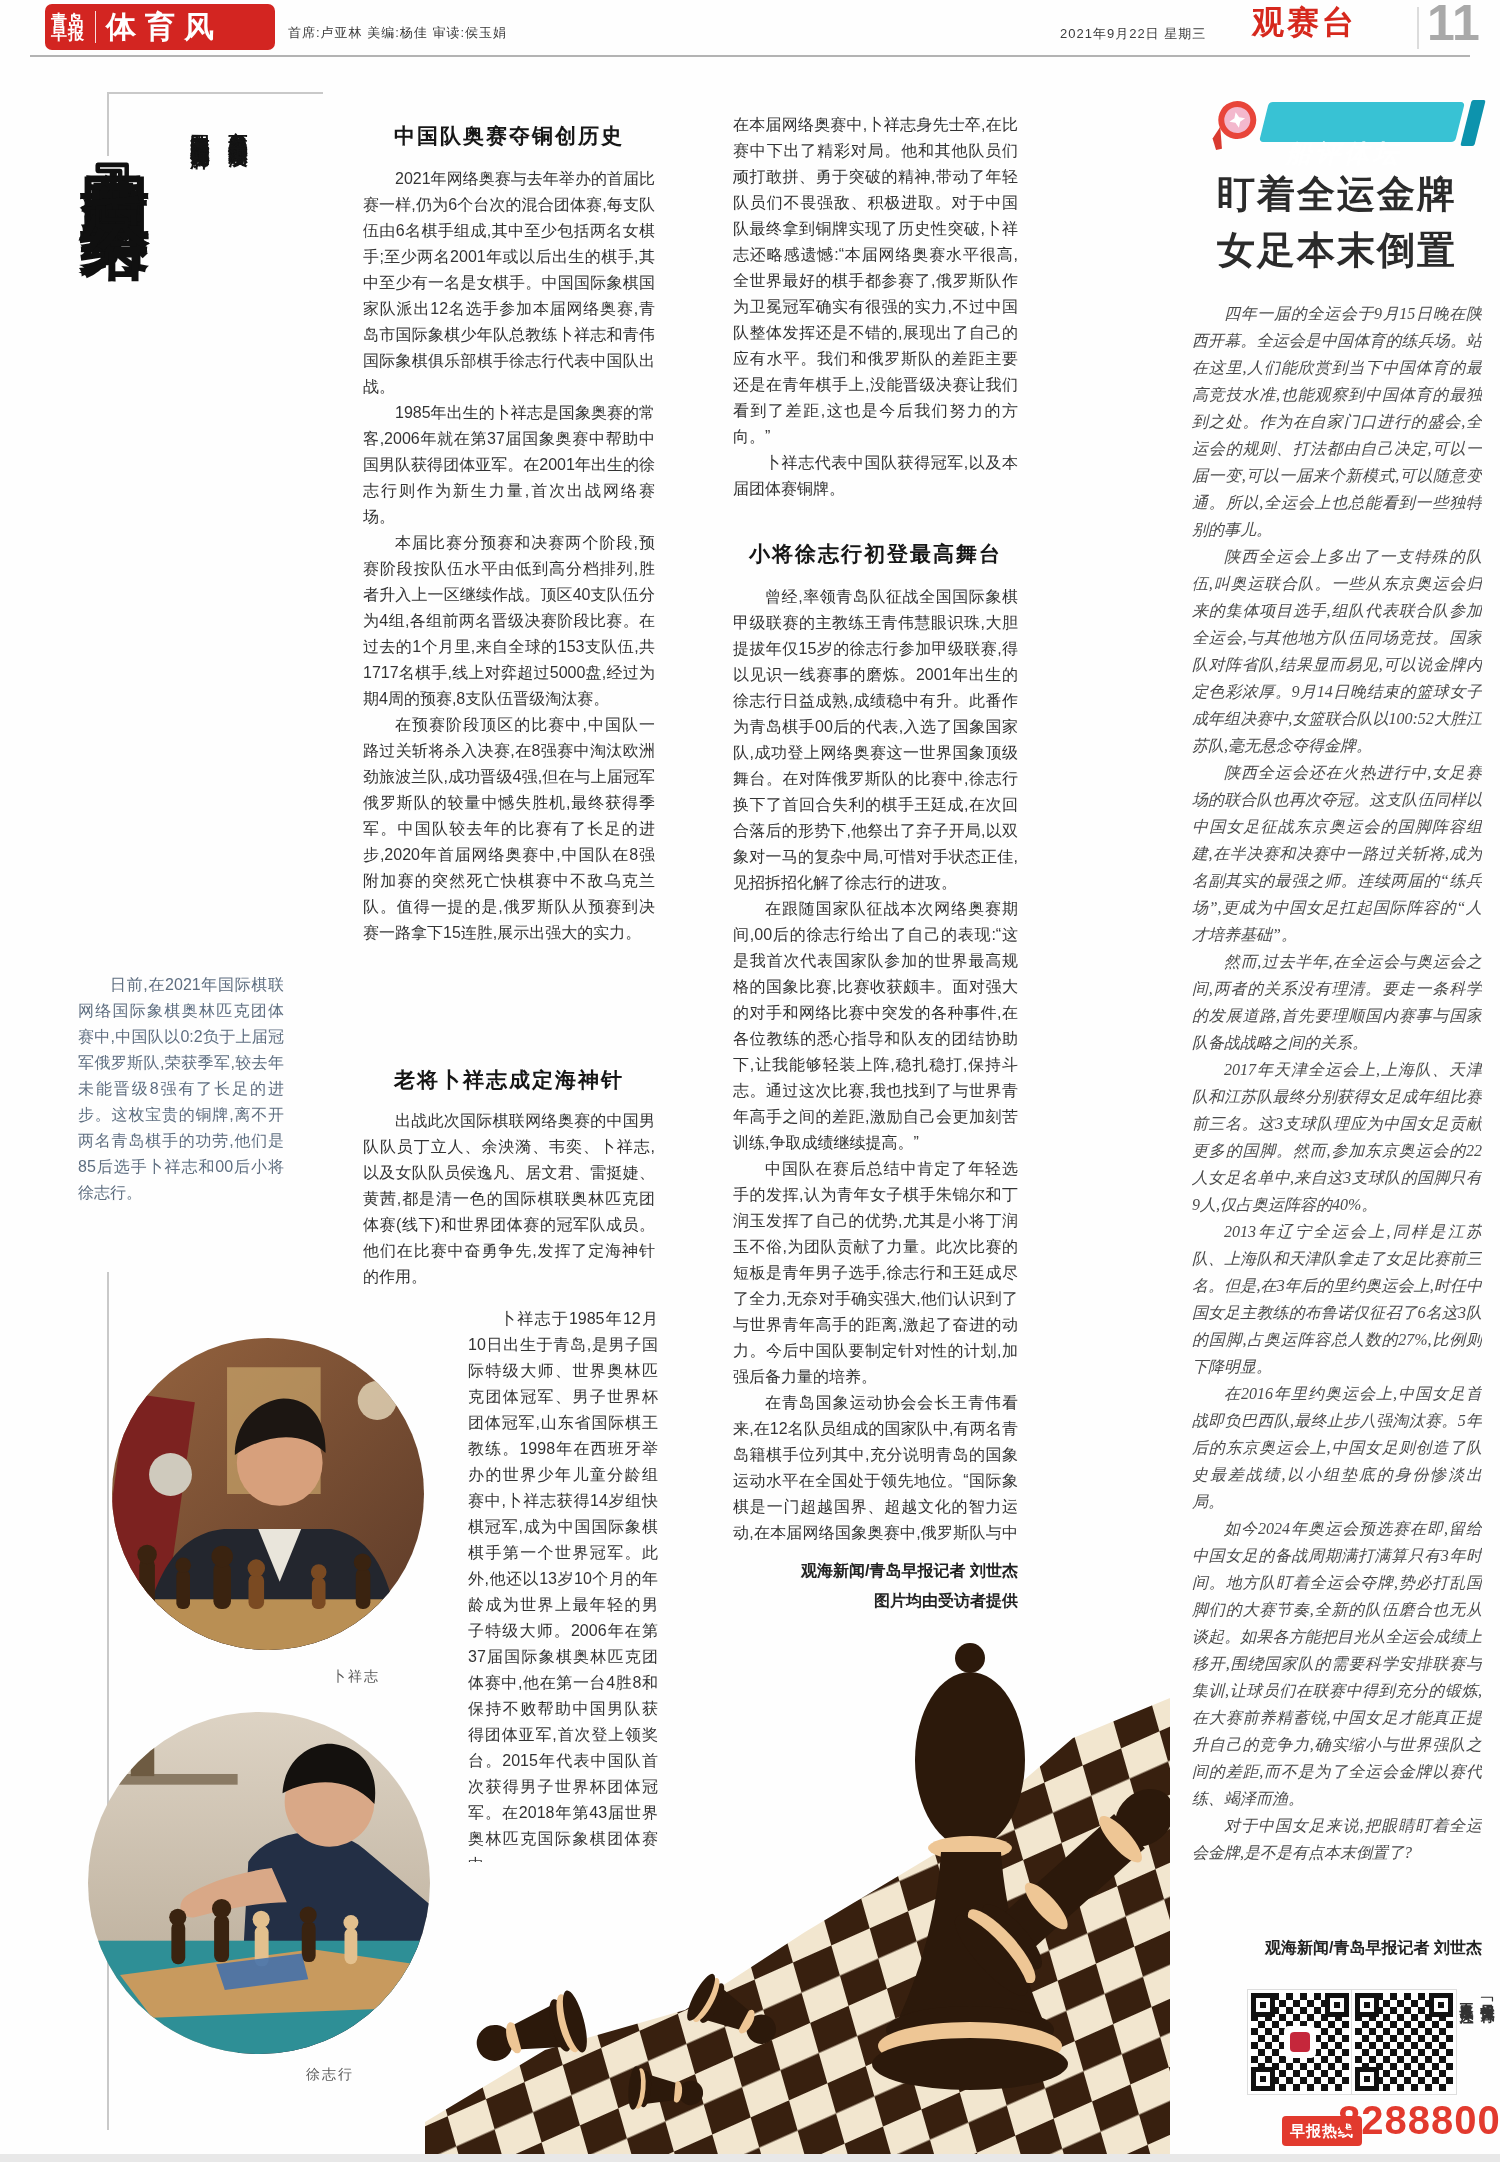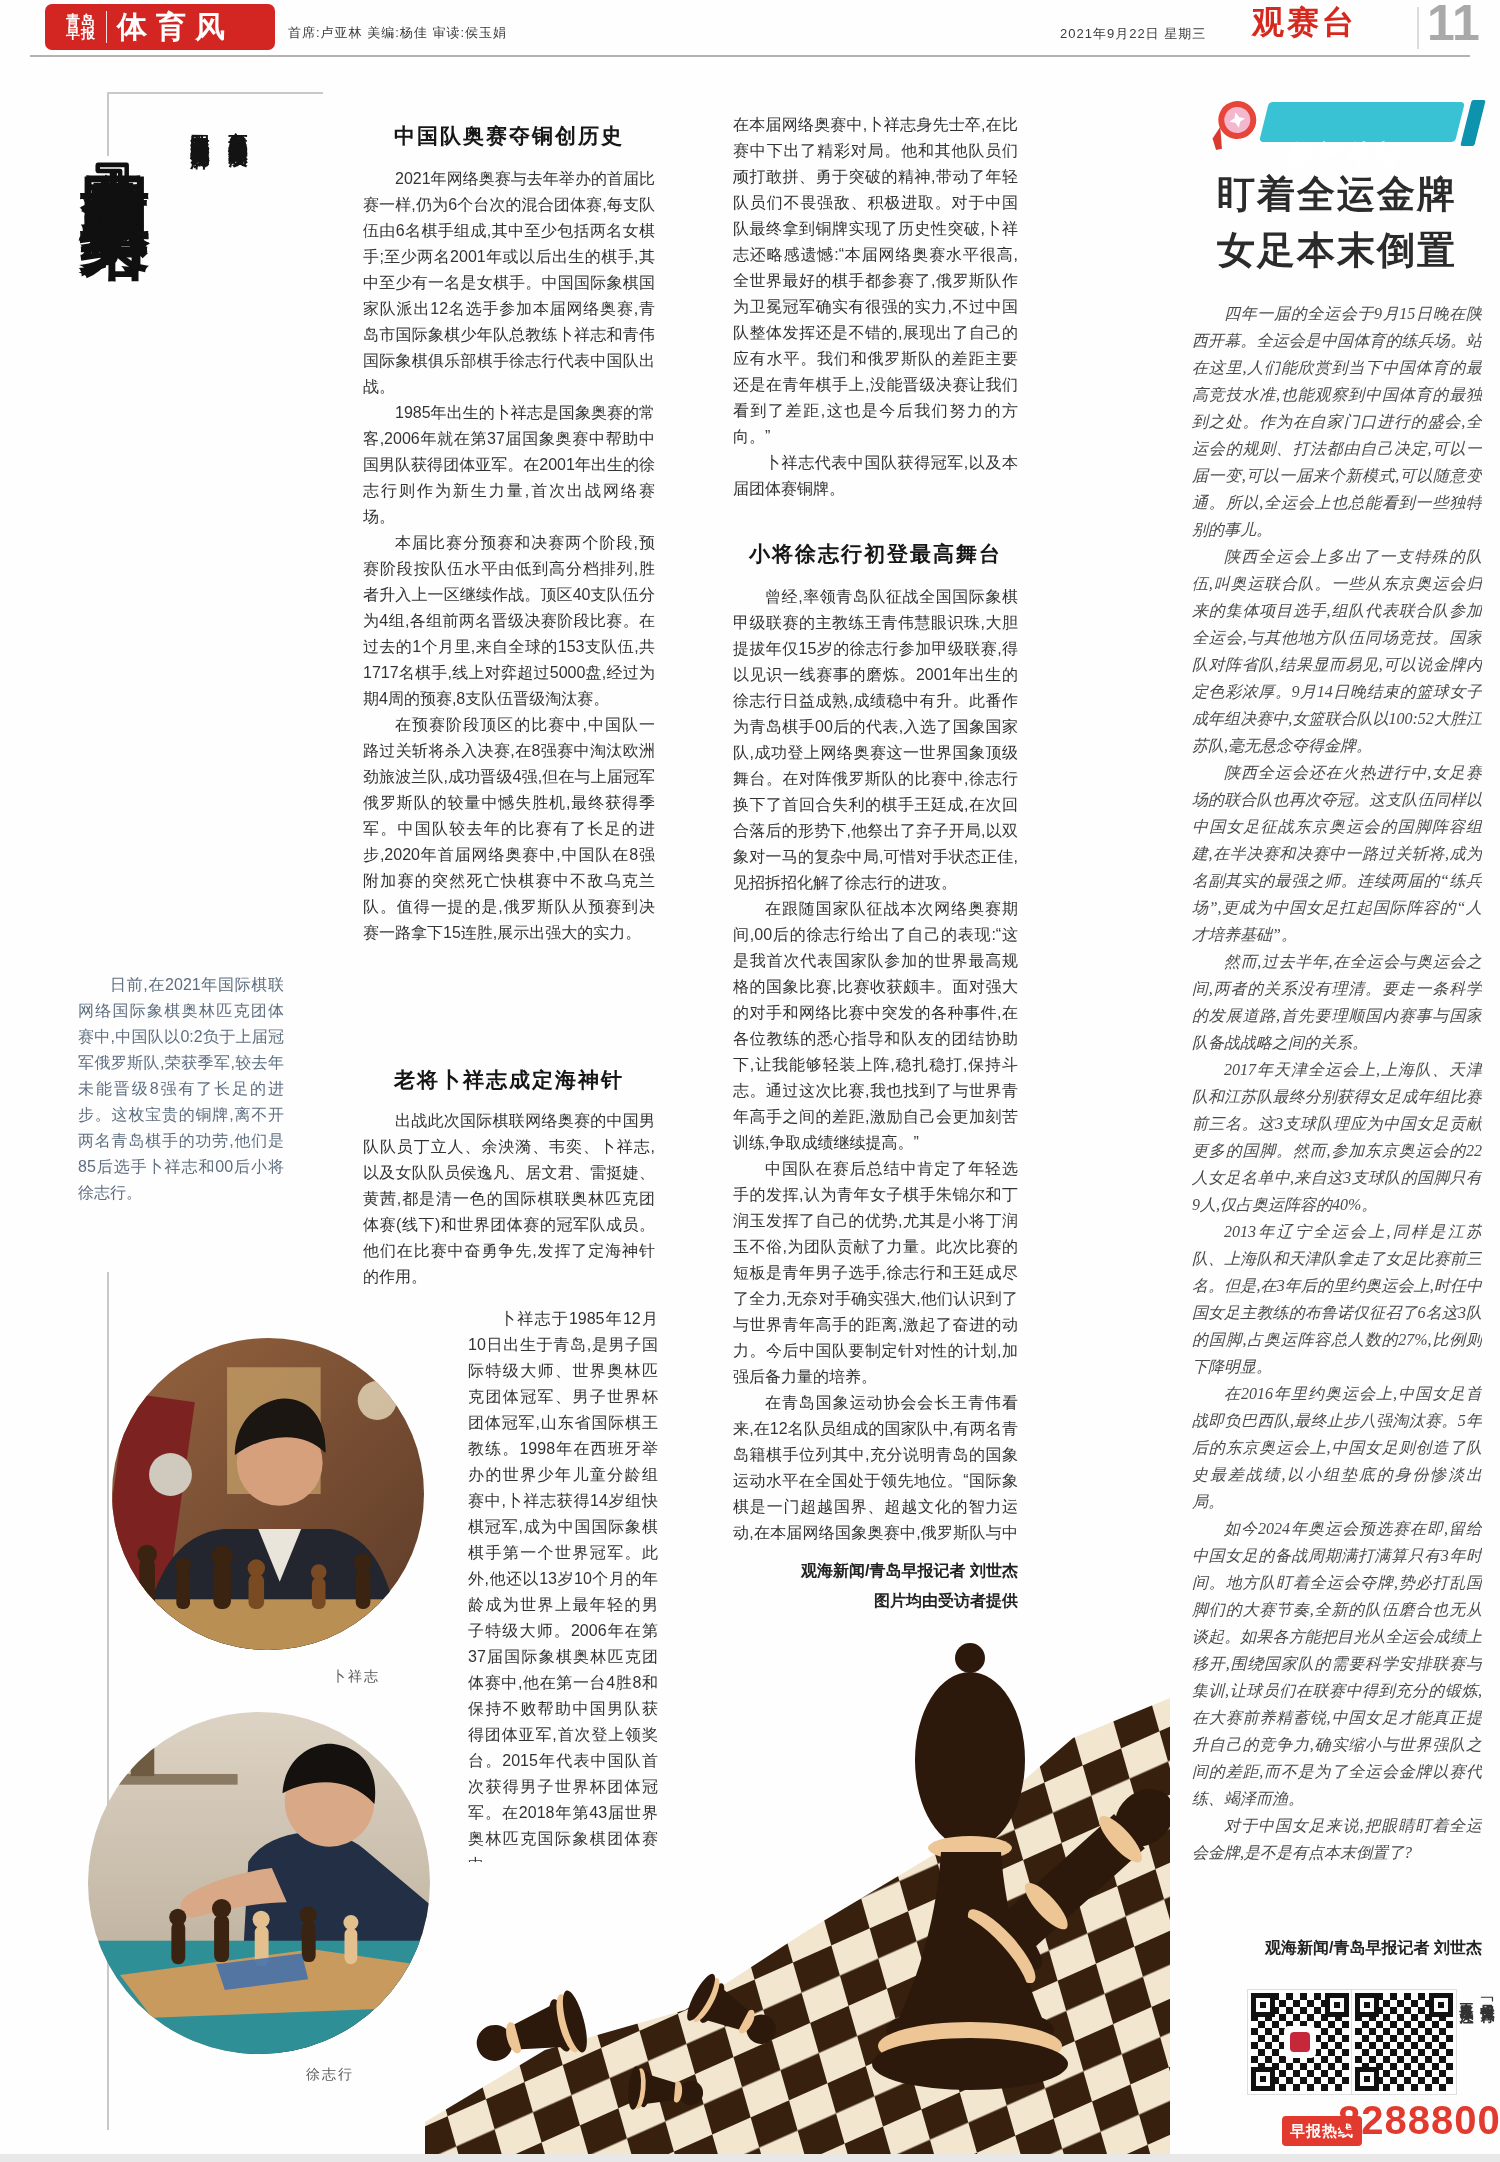--- a/index.html
+++ b/index.html
@@ -3,21 +3,21 @@
 <meta charset="utf-8">
 <style>
   html,body{margin:0;padding:0;background:#777;}
   .page{position:relative;width:1500px;height:2162px;background:#fefefe;overflow:hidden;
         font-family:"Liberation Sans",sans-serif;margin:0 auto;}
   .v{writing-mode:vertical-rl;text-orientation:upright;}
 
   
   .logo-box{position:absolute;left:45px;top:4px;width:230px;height:46px;background:#d32521;
             border-radius:7px;display:flex;align-items:center;}
-  .logo-stack{margin-left:21px;color:#fff;font-size:14px;font-weight:bold;line-height:13px;
+  .logo-stack{margin-left:6px;color:#fff;font-size:16px;font-weight:bold;line-height:13px;
               text-align:center;letter-spacing:1px;}
   .logo-divider{width:1px;height:32px;background:rgba(255,255,255,.85);margin:0 10px;}
   .section-title{color:#fff;font-size:30px;font-weight:bold;letter-spacing:9px;white-space:nowrap;}
   .credits{position:absolute;left:288px;top:24px;font-size:13px;color:#3a3a3a;letter-spacing:1px;}
   .header-date{position:absolute;left:1060px;top:25px;font-size:13px;color:#3a3a3a;letter-spacing:1px;}
   .plate{position:absolute;left:1252px;top:1px;font-size:32px;color:#d6281d;font-weight:900;letter-spacing:3px;}
   .pagenum-divider{position:absolute;left:1417px;top:7px;width:2px;height:42px;background:#dcdcdc;}
   .page-number{position:absolute;left:1427px;top:-6px;font-size:50px;color:#a9a9a9;font-weight:bold;}
   .header-line{position:absolute;left:30px;top:55px;width:1440px;height:2px;background:#b3b3b3;}
 

